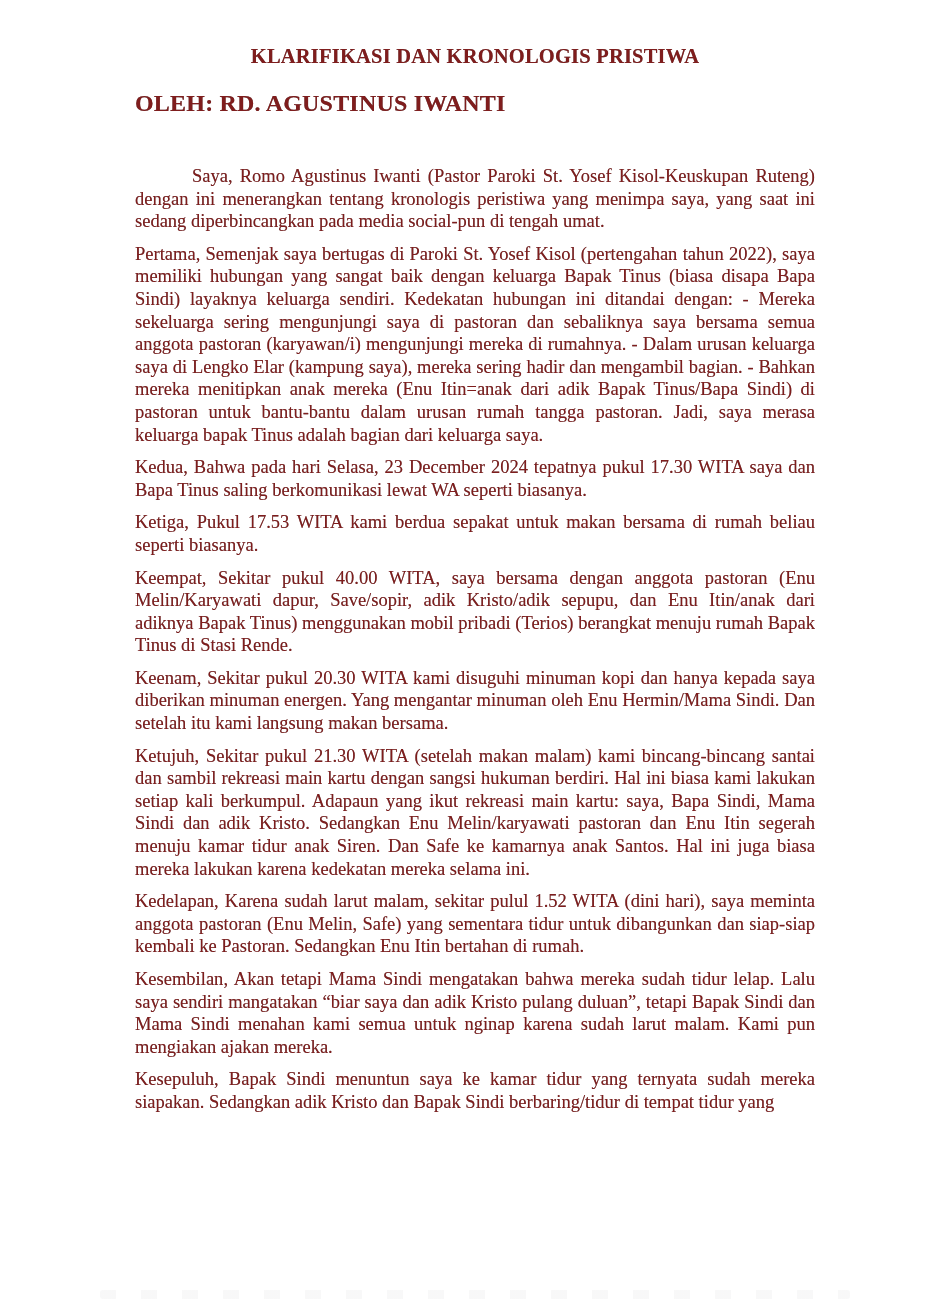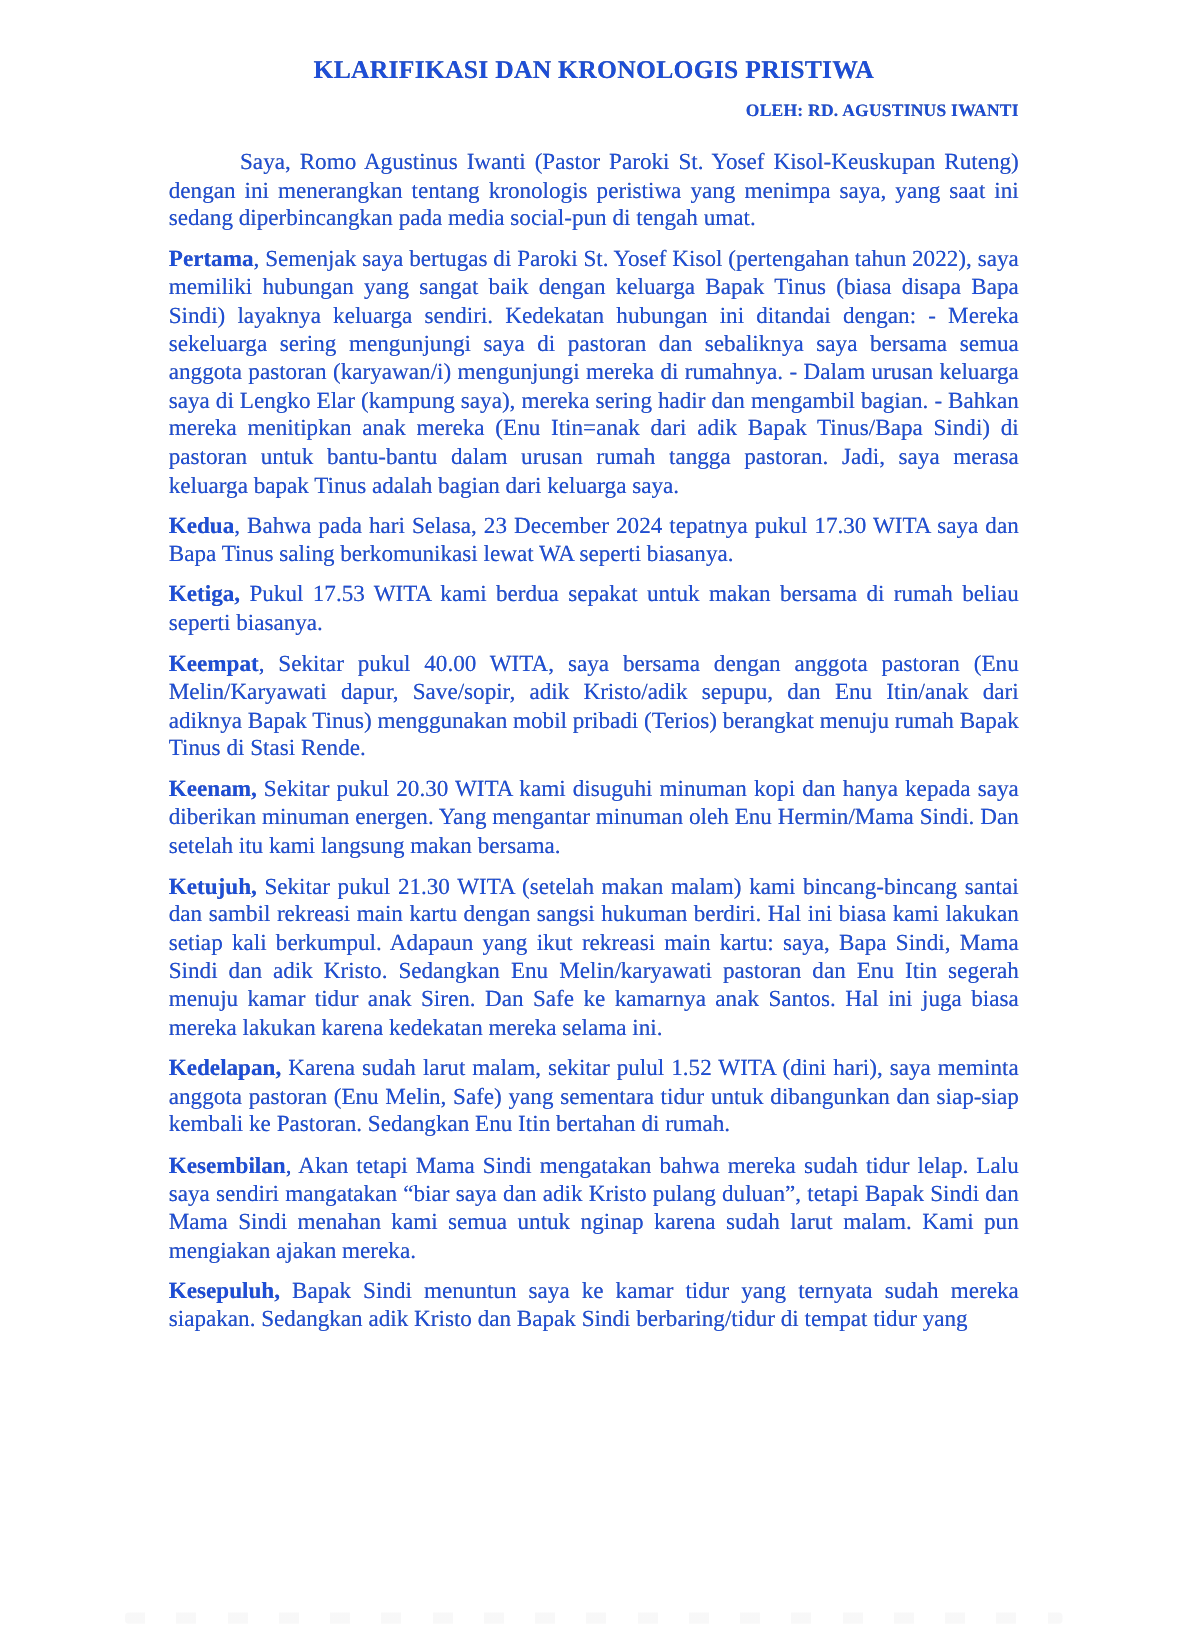--- a/index.html
+++ b/index.html
@@ -8,56 +8,56 @@
     background: #ffffff;
   }
   .page {
     position: relative;
     width: 945px;
     height: 1303px;
     box-sizing: border-box;
     background: #ffffff;
     padding: 44px 130px 0 135px;
     font-family: "Liberation Serif", "DejaVu Serif", serif;
-    color: #1d4ed8;
+    color: #7f1d1d;
     overflow: hidden;
   }
   .title {
     text-align: center;
     font-weight: bold;
     font-size: 20.5px;
     line-height: 25px;
     letter-spacing: 0.2px;
     text-shadow: 0 0 0.5px rgba(20,18,16,0.55);
   }
   .title-line { display: block; }
   .byline {
-    text-align: right;
+    text-align: left;
     font-weight: bold;
-    font-size: 14px;
+    font-size: 24px;
     line-height: 25px;
-    margin-top: 8px;
+    margin-top: 22px;
     letter-spacing: 0.2px;
     text-shadow: 0 0 0.5px rgba(20,18,16,0.55);
   }
   .body-text {
-    margin-top: 17px;
+    margin-top: 49px;
     font-size: 18.5px;
     line-height: 22.6px;
     text-align: justify;
     text-shadow: 0 0 0.45px rgba(25,22,20,0.5);
   }
   .para {
     margin: 0 0 10px 0;
   }
   .intro {
     text-indent: 57px;
   }
   .lead {
-    font-weight: bold;
+    font-weight: normal;
   }
   .ghost-strip {
     position: absolute;
     left: 100px;
     right: 95px;
     bottom: 4px;
     height: 9px;
     opacity: 0.55;
     background: repeating-linear-gradient(
       90deg,

